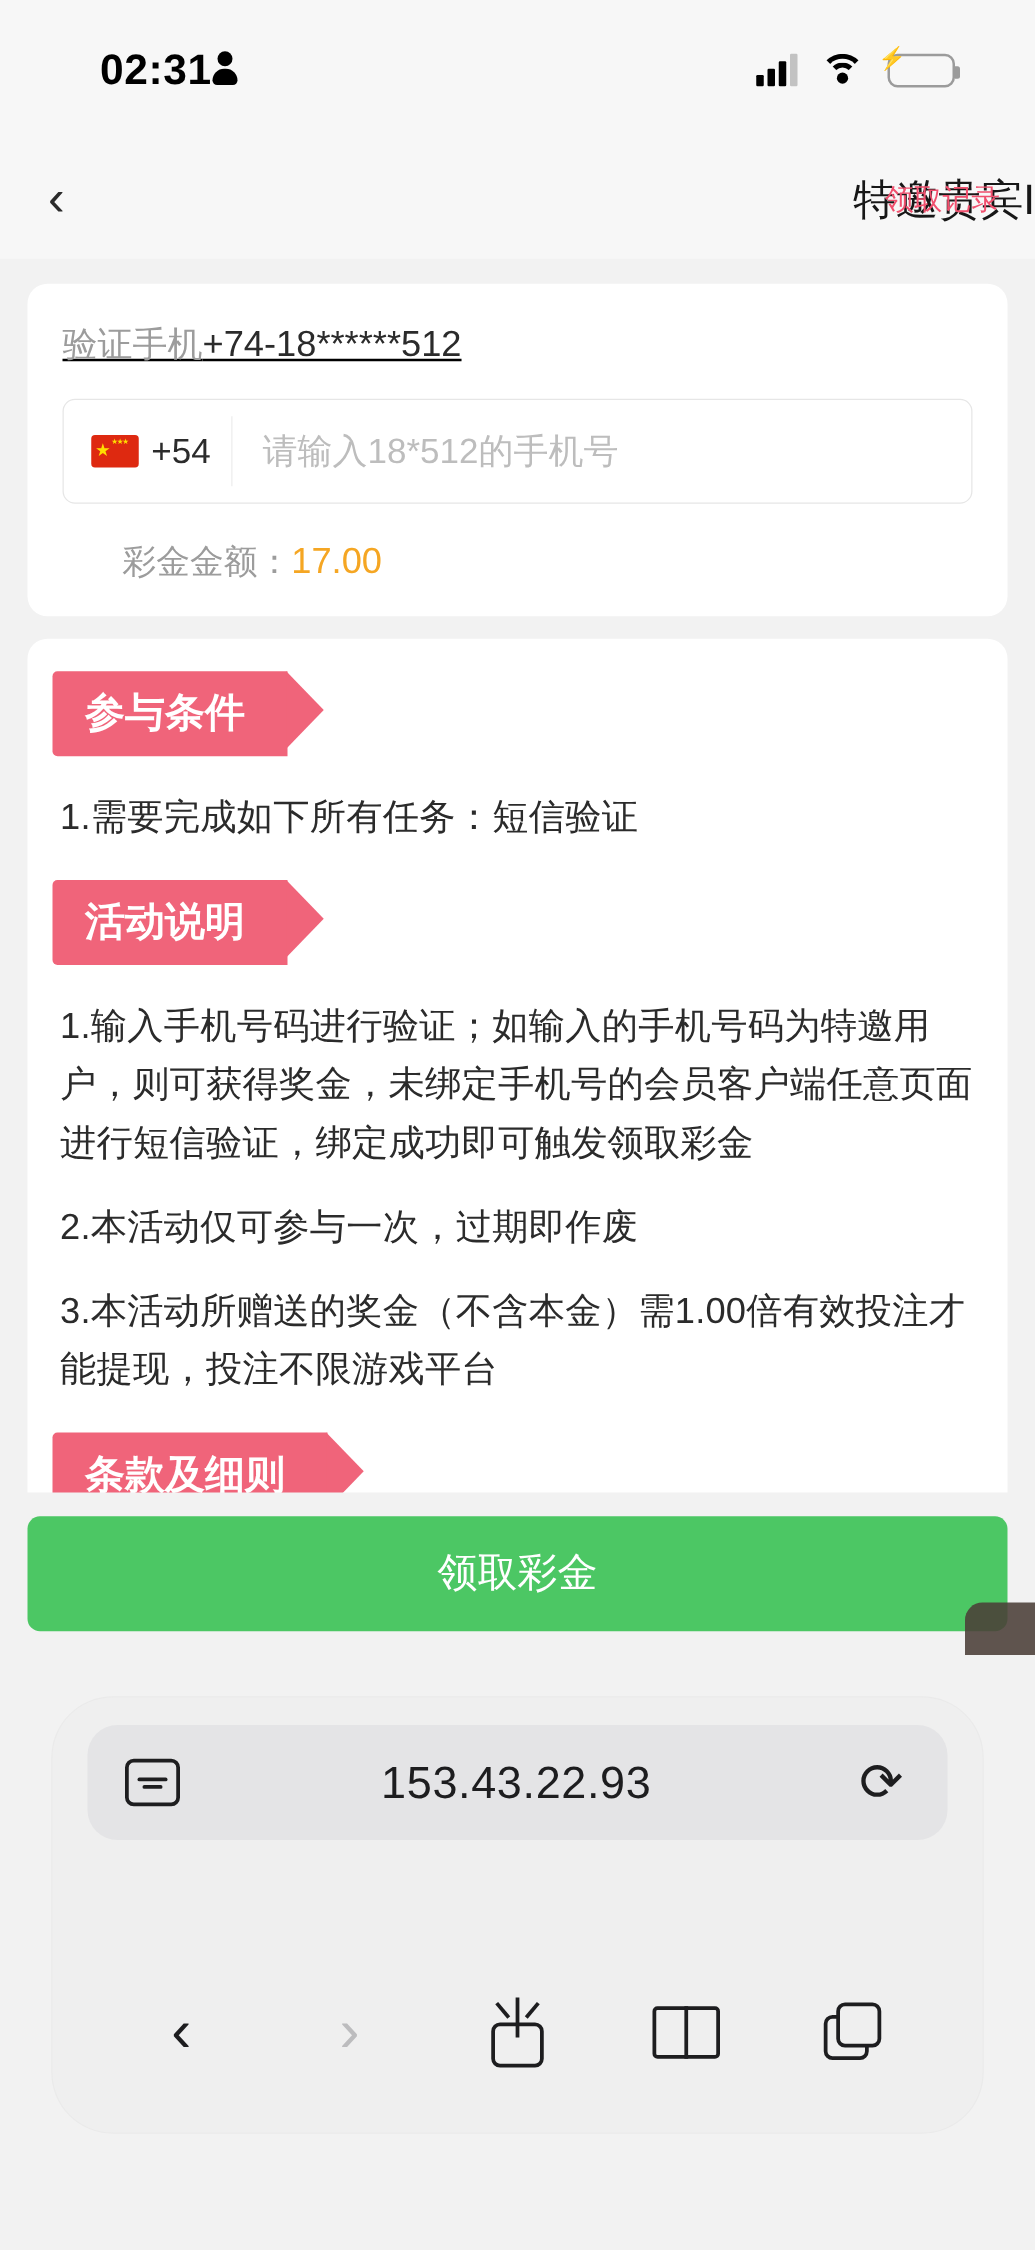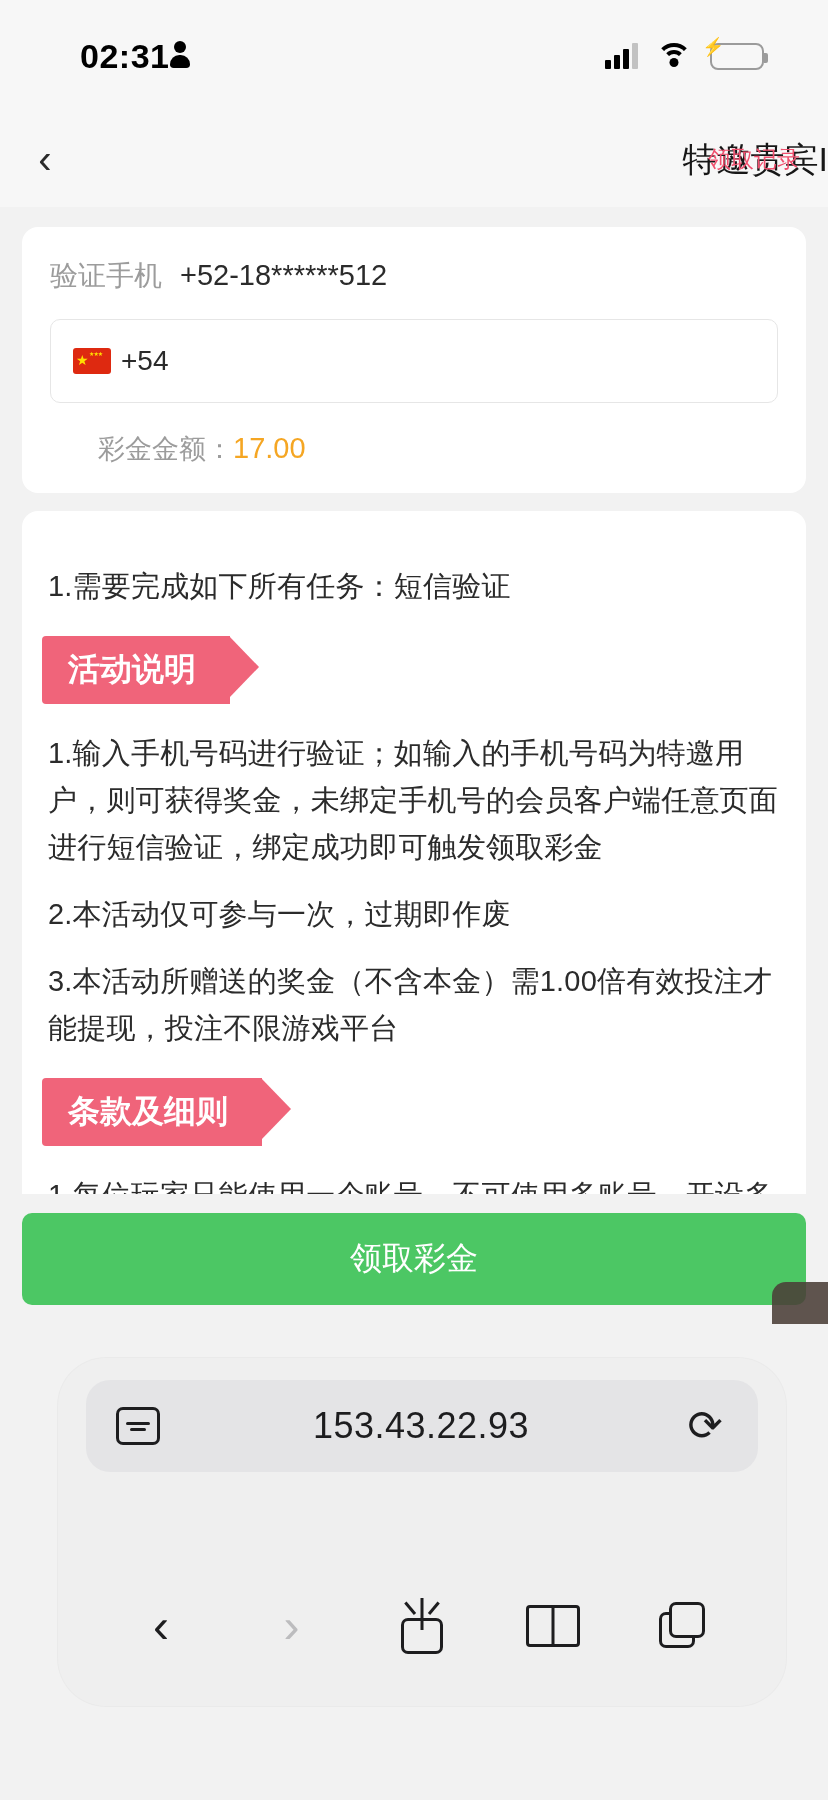--- a/index.html
+++ b/index.html
@@ -158,21 +158,22 @@
   }
   .card {
     background: #fff;
     border-radius: 16px;
     margin-top: 20px;
     padding: 30px 28px 26px;
   }
   .verify-row {
     display: flex;
     align-items: baseline;
-    gap: 18px;
+    gap: 0;
+    text-decoration: underline;
   }
   .verify-label {
     font-size: 28px;
     color: #9c9c9c;
   }
   .verify-phone {
     font-size: 29px;
     color: #2b2b2b;
   }
   .input-wrap {
@@ -319,21 +320,21 @@
     display: flex;
     align-items: center;
     justify-content: center;
     color: #fff;
     font-size: 30px;
   }
 
   
   .browser {
     position: absolute;
-    left: 16px; right: 0; bottom: 0;
+    left: 0; right: 0; bottom: 0;
     height: 476px;
     background: #f2f2f2;
   }
   .browser-inner {
     position: absolute;
     left: 42px; right: 42px;
     top: 34px;
     height: 348px;
     background: #efefef;
     border-radius: 48px;
@@ -481,35 +482,37 @@
     </div>
     <div class="nav-title">特邀贵宾I</div>
     <div class="nav-action">领取记录</div>
   </div>
 
   <div class="content">
 
     <div class="card">
       <div class="verify-row">
         <span class="verify-label">验证手机</span>
-        <span class="verify-phone">+52-18******512</span>
+        <span class="verify-phone">+74-18******512</span>
       </div>
       <div class="input-wrap">
         <div class="cc-box">
           <span class="flag"></span>
           <span class="cc-text">+54</span>
         </div>
+        <input class="phone-input" type="text" placeholder="请输入18*512的手机号" style="">
       </div>
       <div class="amount-row">
         <span>彩金金额：</span><span class="amount-val">17.00</span>
       </div>
     </div>
 
     <div class="info-card">
 
+      <div class="ribbon">参与条件</div>
       <div class="para">1.需要完成如下所有任务：短信验证</div>
 
       <div class="section-gap"></div>
 
       <div class="ribbon">活动说明</div>
       <div class="para">1.输入手机号码进行验证；如输入的手机号码为特邀用户，则可获得奖金，未绑定手机号的会员客户端任意页面进行短信验证，绑定成功即可触发领取彩金</div>
       <div class="para tight">2.本活动仅可参与一次，过期即作废</div>
       <div class="para tight">3.本活动所赠送的奖金（不含本金）需1.00倍有效投注才能提现，投注不限游戏平台</div>
 
       <div class="section-gap"></div>

